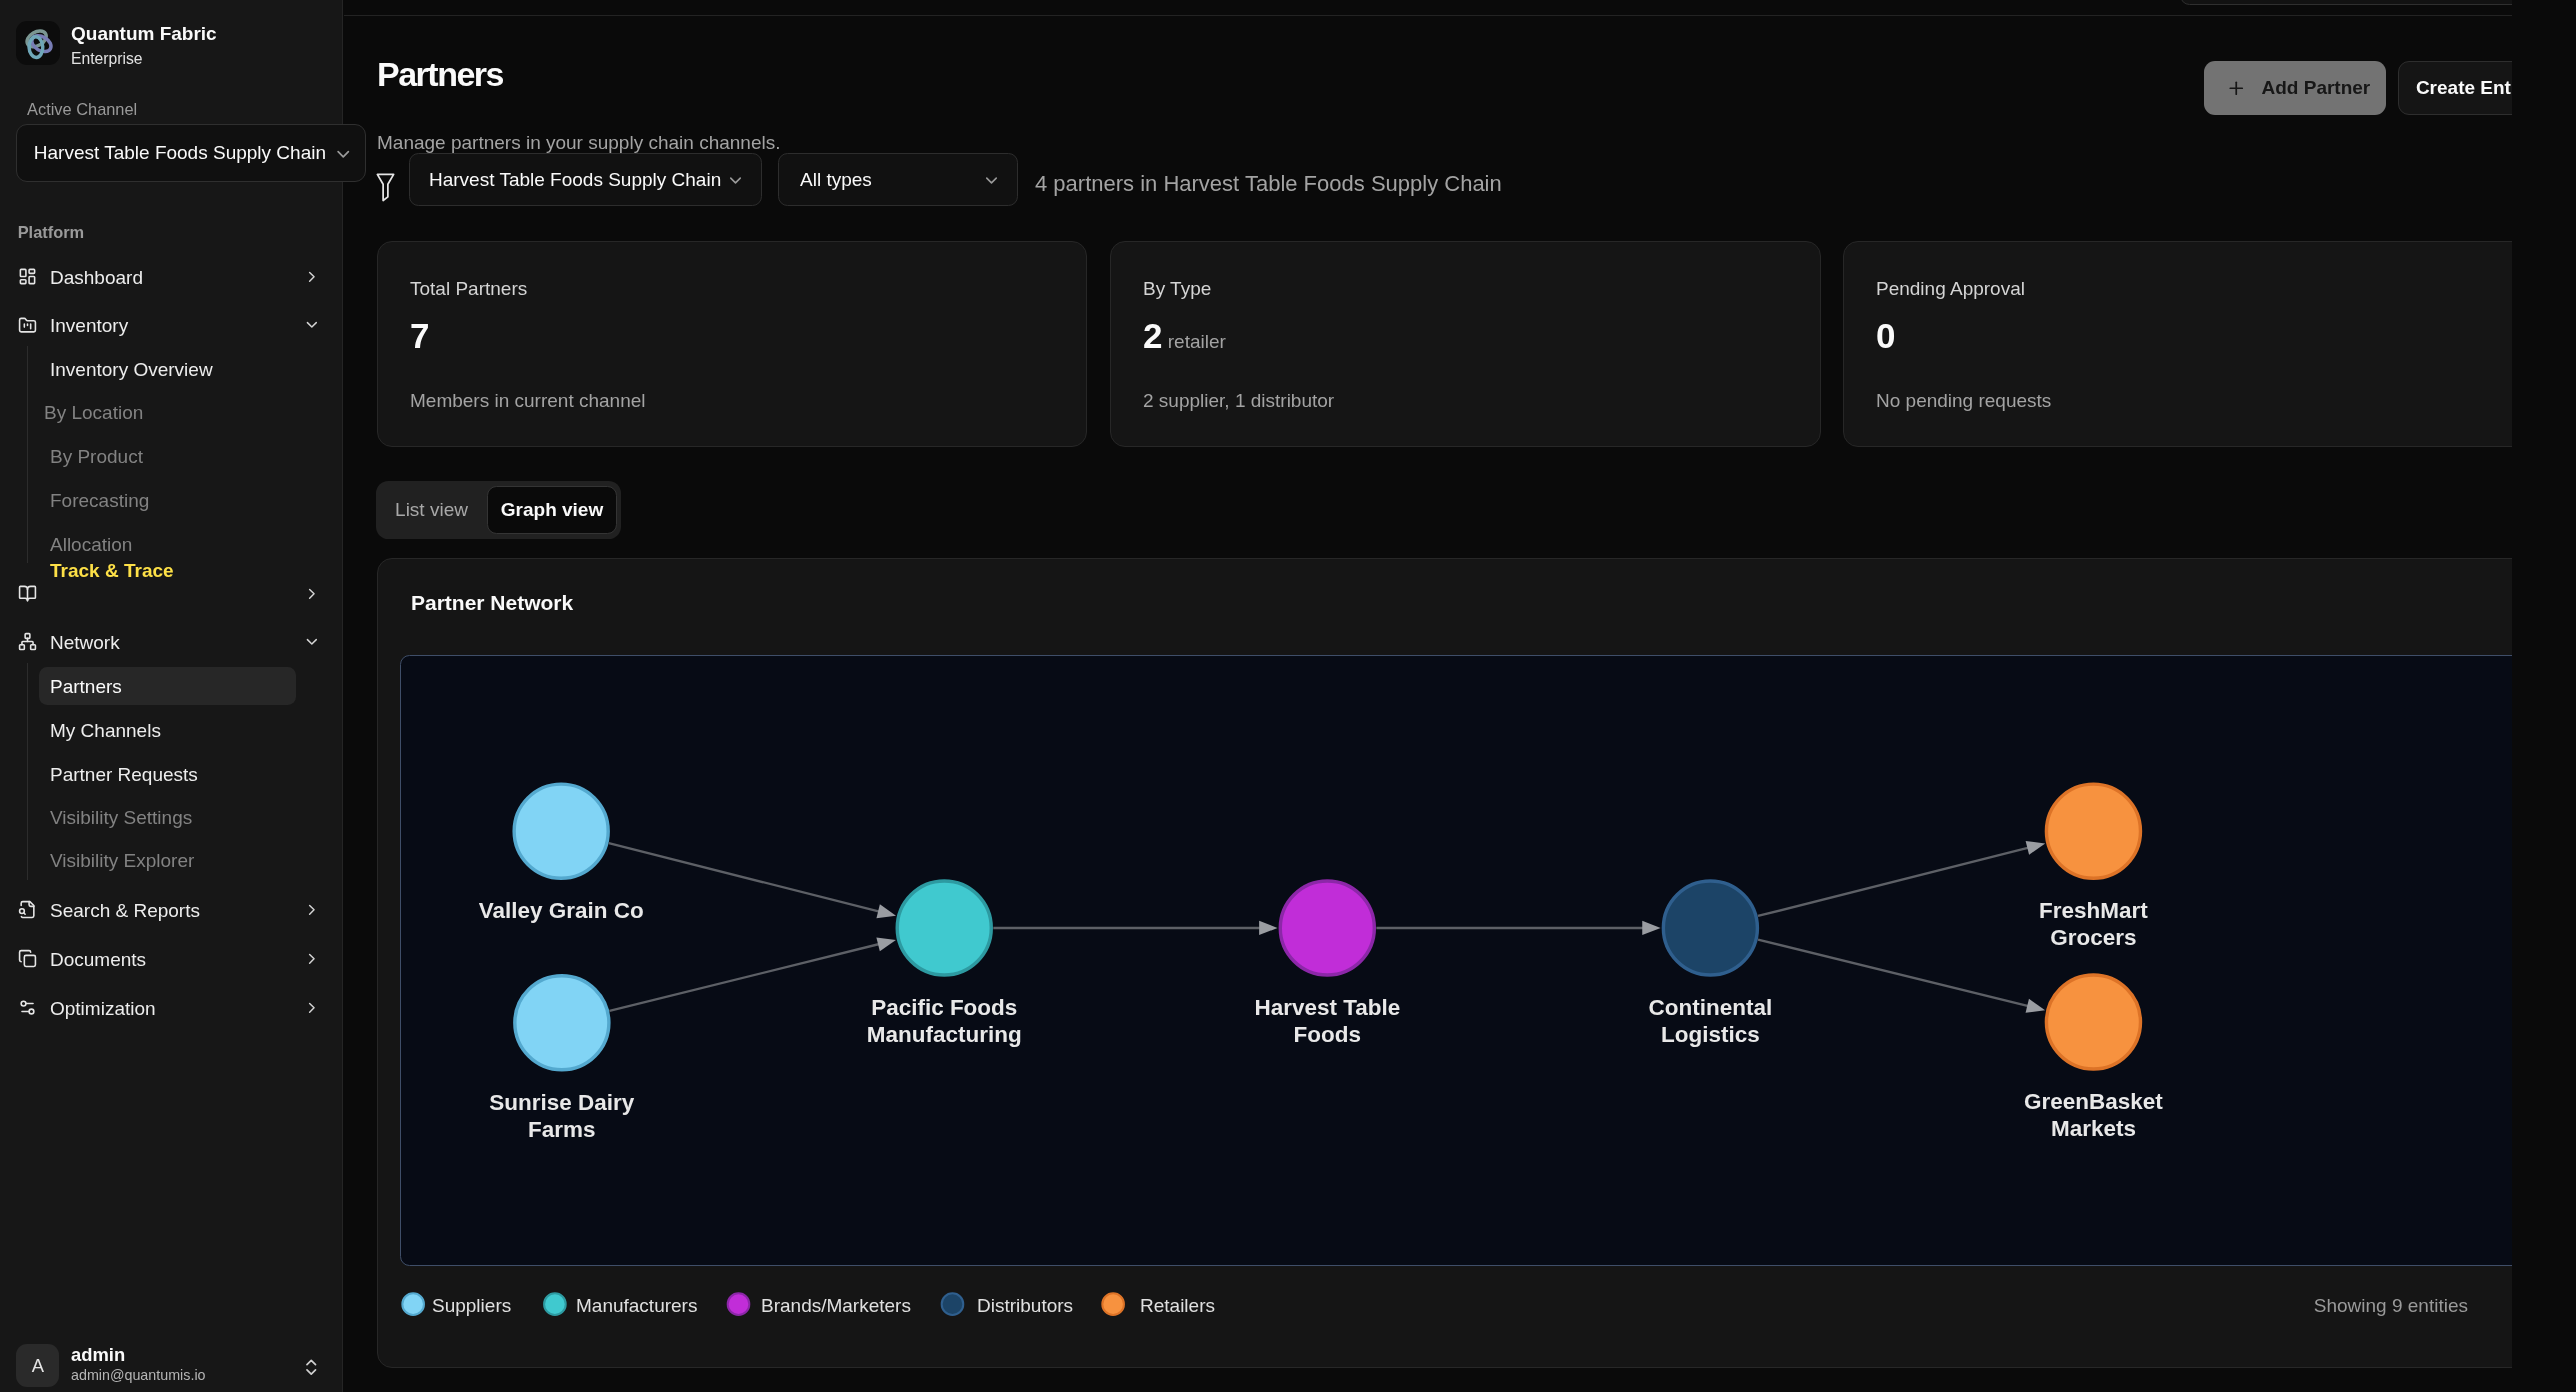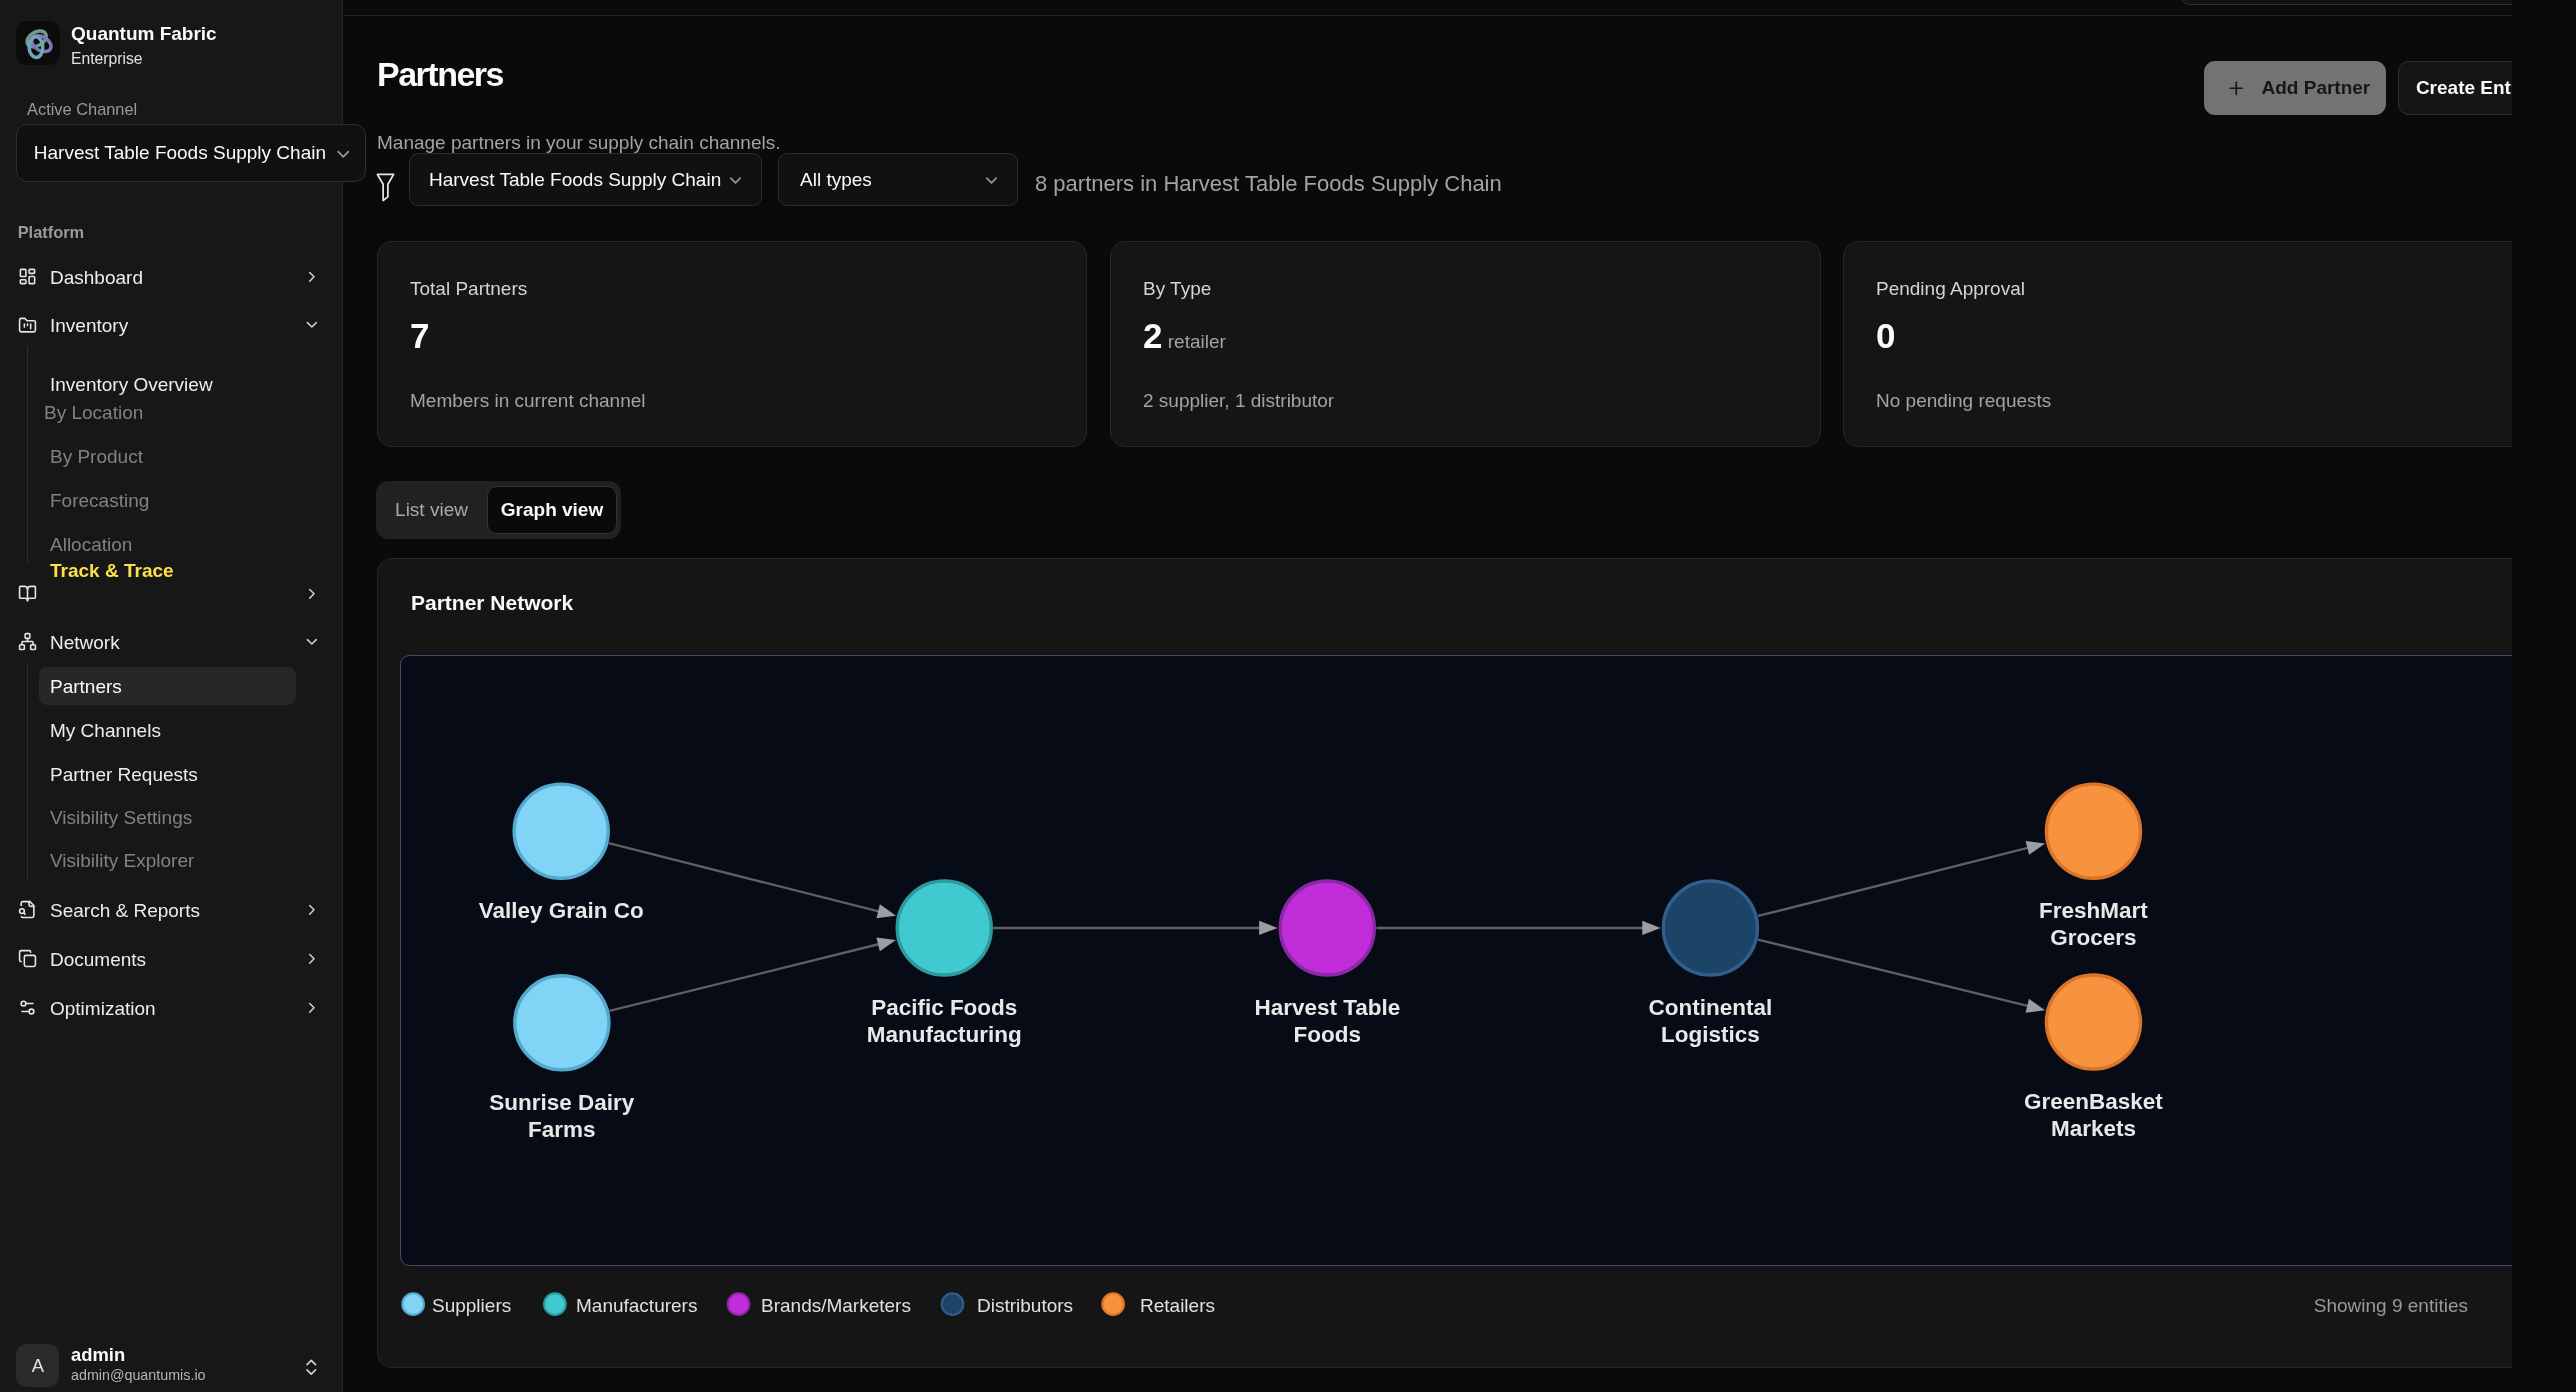--- a/index.html
+++ b/index.html
@@ -62,21 +62,21 @@
         <path d="M12 10v2"></path>
         <path d="M16 10v6"></path>
       </svg>
   </div>
   <div class="abs" style="left:50px;top:315px;font-size:19px;color:#ededed;line-height:21px;">Inventory</div>
   <svg class="abs" style="left:303px;top:316px;" width="17.7" height="17.7" viewBox="0 0 24 24" fill="none" stroke="#d4d4d4" stroke-width="2" stroke-linecap="round" stroke-linejoin="round">
       <path d="m6 9 6 6 6-6"></path>
     </svg>
 
   <div class="abs" style="left:26.6px;top:346px;width:1.4px;height:217px;background:#2c2c2c;"></div>
-  <div class="abs" style="left:50px;top:359px;font-size:19px;color:#ededed;line-height:21px;margin-top:15px;">Inventory Overview</div>
+  <div class="abs" style="left:50px;top:359px;font-size:19px;color:#ededed;line-height:21px;">Inventory Overview</div>
   <div class="abs" style="left:44px;top:402px;font-size:19px;color:#828282;line-height:21px;">By Location</div>
   <div class="abs" style="left:50px;top:446px;font-size:19px;color:#828282;line-height:21px;">By Product</div>
   <div class="abs" style="left:50px;top:490px;font-size:19px;color:#828282;line-height:21px;">Forecasting</div>
   <div class="abs" style="left:50px;top:534px;font-size:19px;color:#828282;line-height:21px;">Allocation</div>
 
   <div class="abs" style="left:17.7px;top:584px;width:19px;height:19px;">
     <svg width="19" height="19" viewBox="0 0 24 24" fill="none" stroke="#e5e5e5" stroke-width="2" stroke-linecap="round" stroke-linejoin="round">
         <path d="M12 7v14"></path>
         <path d="M3 18a1 1 0 0 1-1-1V4a1 1 0 0 1 1-1h5a4 4 0 0 1 4 4 4 4 0 0 1 4-4h5a1 1 0 0 1 1 1v13a1 1 0 0 1-1 1h-6a3 3 0 0 0-3 3 3 3 0 0 0-3-3z"></path>
       </svg>
@@ -178,21 +178,21 @@
     <svg class="abs" style="right:16.4px;top:17px;" width="19" height="19" viewBox="0 0 24 24" fill="none" stroke="#9a9a9a" stroke-width="2" stroke-linecap="round" stroke-linejoin="round">
         <path d="m6 9 6 6 6-6"></path>
       </svg>
   </div>
   <div class="abs" style="left:778px;top:153px;width:240px;height:53px;border-radius:9.5px;border:1.4px solid #2d2d2d;background:#111111;display:flex;align-items:center;">
     <span style="margin-left:21px;font-size:19px;color:#fafafa;">All types</span>
     <svg class="abs" style="right:16.4px;top:17px;" width="19" height="19" viewBox="0 0 24 24" fill="none" stroke="#9a9a9a" stroke-width="2" stroke-linecap="round" stroke-linejoin="round">
         <path d="m6 9 6 6 6-6"></path>
       </svg>
   </div>
-  <div class="abs" style="left:1035px;top:172px;font-size:22px;color:#a3a3a3;line-height:24px;">8 partners in Harvest Table Foods Supply Chain</div>
+  <div class="abs" style="left:1035px;top:172px;font-size:22px;color:#a3a3a3;line-height:24px;">4 partners in Harvest Table Foods Supply Chain</div>
 
   <div class="abs" style="left:377px;top:241px;width:710px;height:206px;border-radius:15px;border:1.4px solid #272727;background:#151515;"></div>
   <div class="abs" style="left:410px;top:278px;font-size:19px;color:#d4d4d4;line-height:21px;">Total Partners</div>
   <div class="abs" style="left:410px;top:316px;font-size:35px;font-weight:bold;color:#fafafa;line-height:40px;">7</div>
   <div class="abs" style="left:410px;top:390px;font-size:19px;color:#a3a3a3;line-height:21px;">Members in current channel</div>
 
   <div class="abs" style="left:1110px;top:241px;width:711px;height:206px;border-radius:15px;border:1.4px solid #272727;background:#151515;"></div>
   <div class="abs" style="left:1143px;top:278px;font-size:19px;color:#d4d4d4;line-height:21px;">By Type</div>
   <div class="abs" style="left:1143px;top:316px;font-size:35px;font-weight:bold;color:#fafafa;line-height:40px;">2<span style="font-size:19px;font-weight:normal;color:#a3a3a3;"> retailer</span></div>
   <div class="abs" style="left:1143px;top:390px;font-size:19px;color:#a3a3a3;line-height:21px;">2 supplier, 1 distributor</div>

